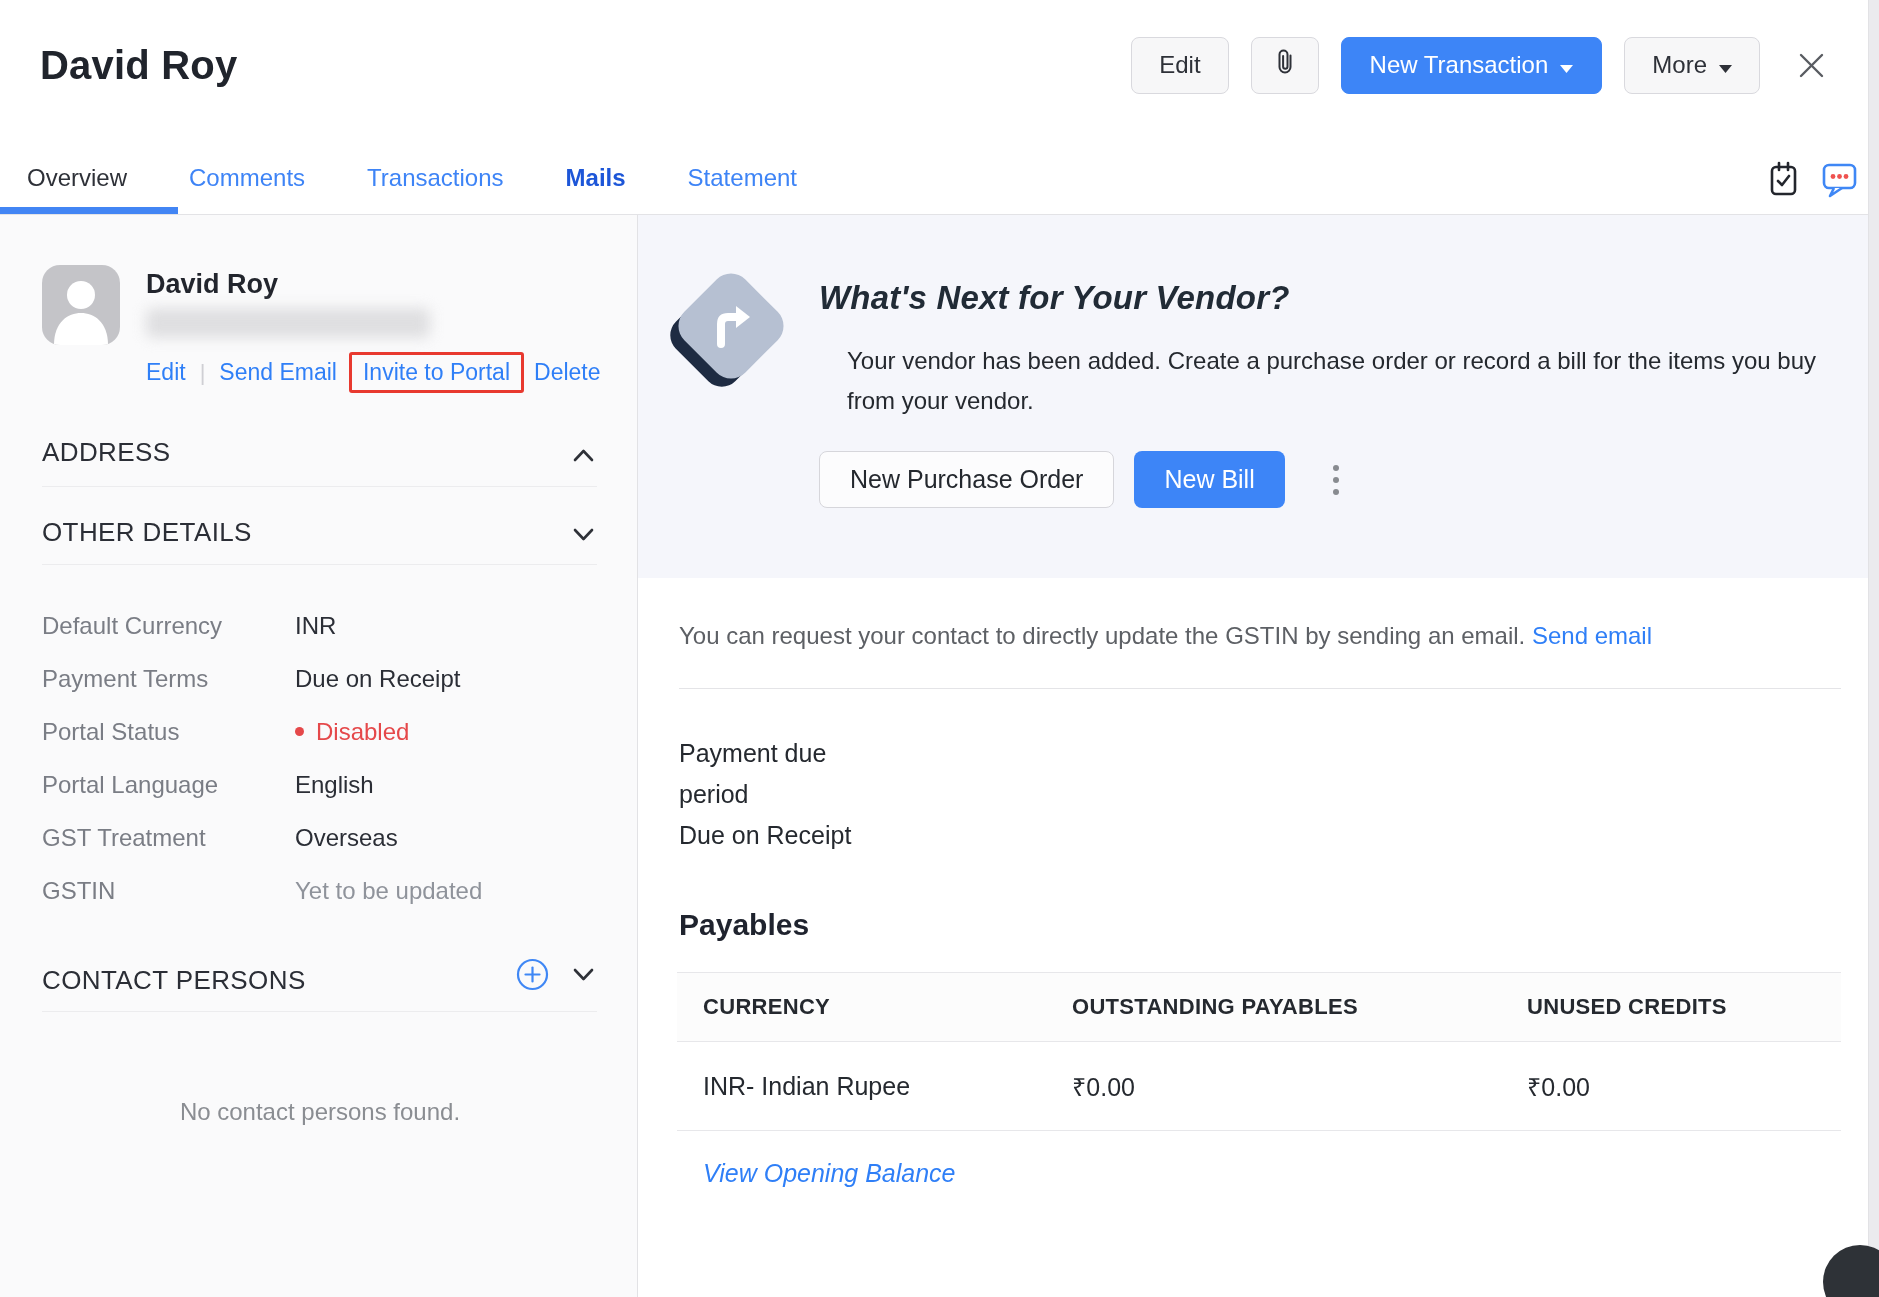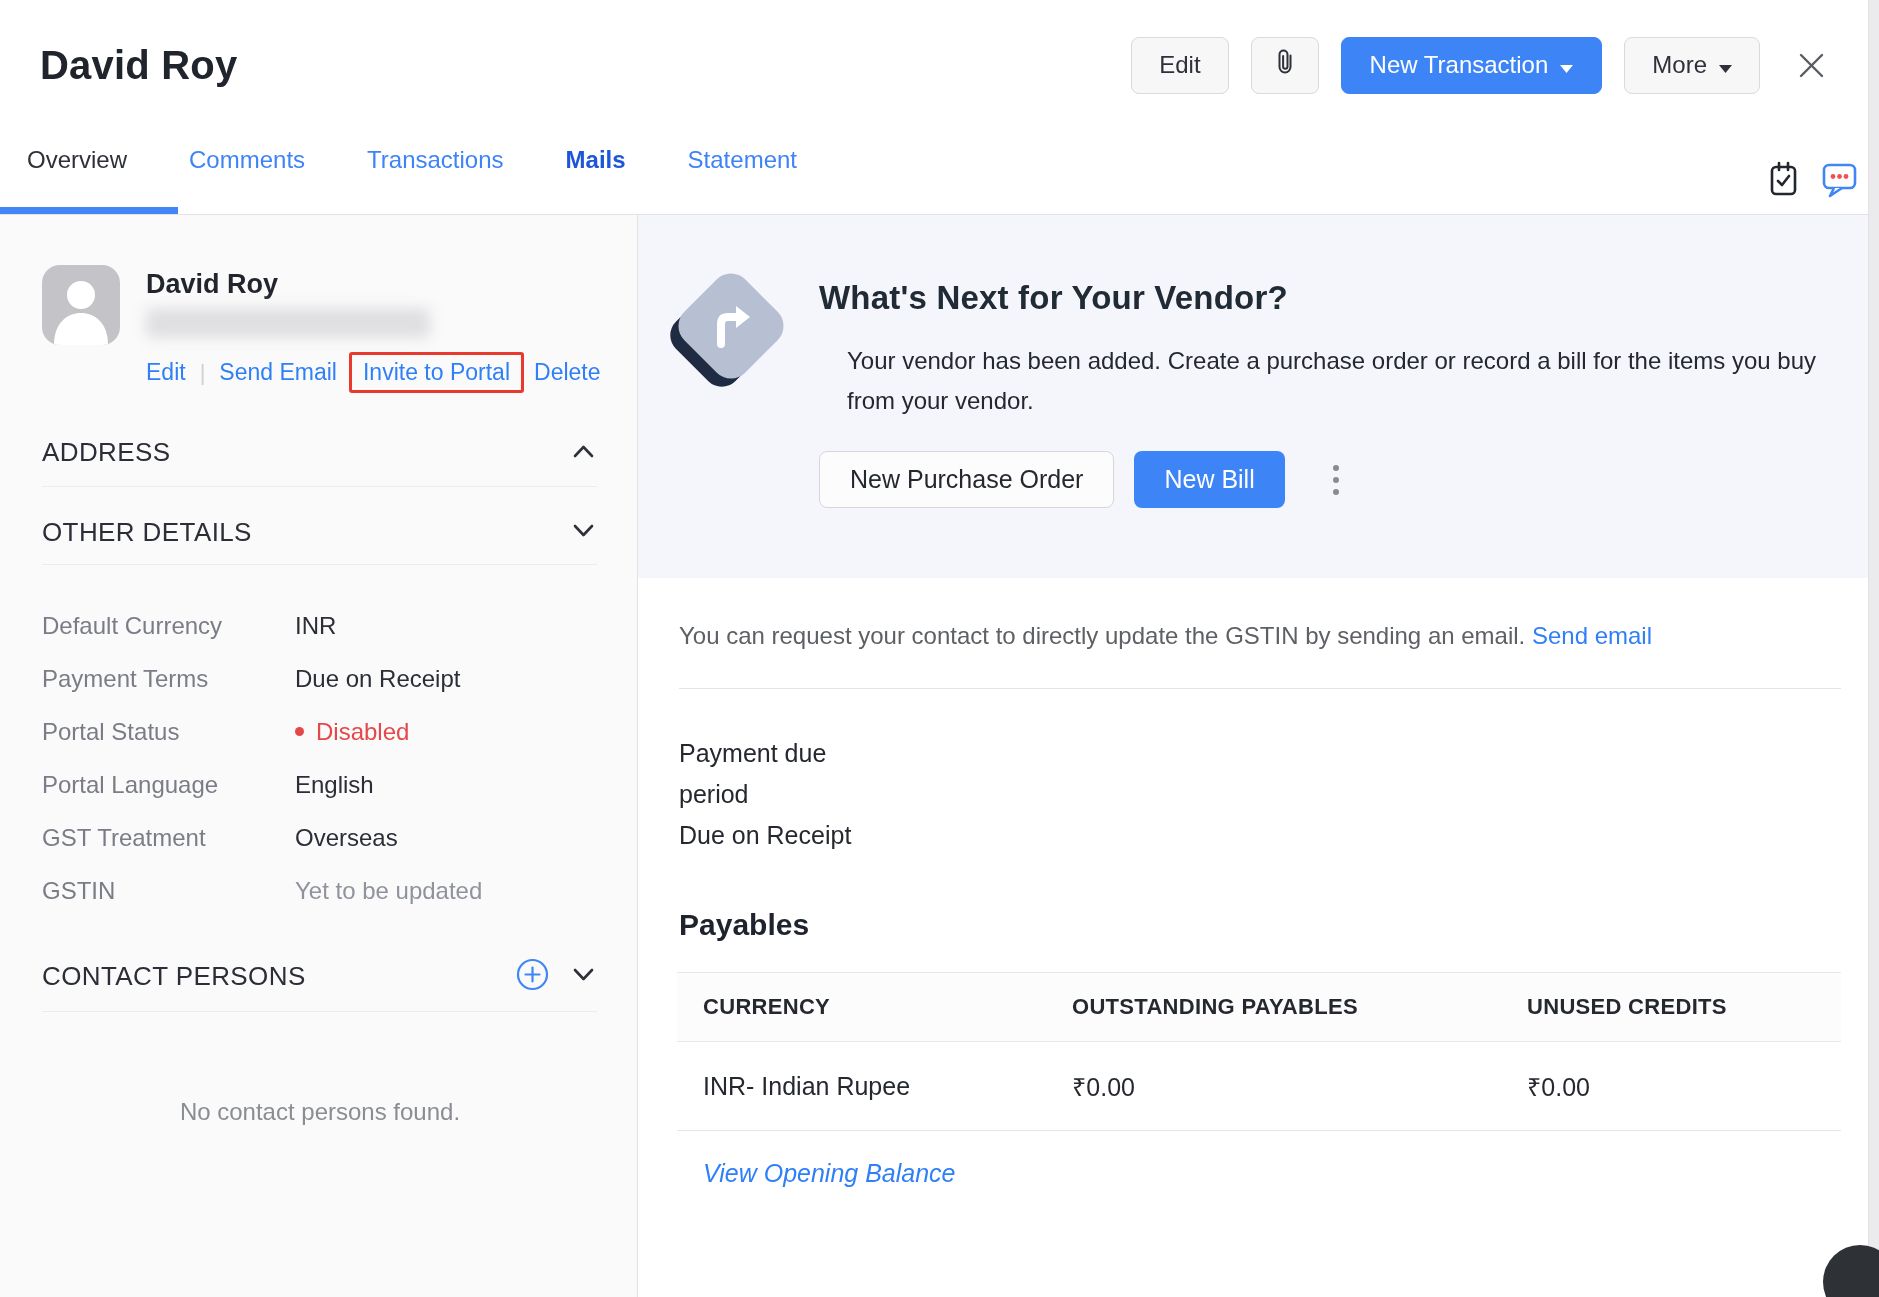--- a/index.html
+++ b/index.html
@@ -13,21 +13,21 @@
   .hdr-actions { display:flex; align-items:center; gap:22px; }
   .btn { height:57px; display:inline-flex; align-items:center; border:1px solid #d9d9de; border-radius:8px;
          background:#f7f7f8; font-size:24px; color:#2e3138; padding:0 27px; cursor:pointer; white-space:nowrap; }
   .btn-icon { padding:0 21px; }
   .btn-primary { background:#3d85f7; border-color:#3d85f7; color:#fff; padding:0 28px; }
   .caret { margin-left:12px; display:inline-block; }
   .close-x { margin-left:14px; display:inline-flex; align-items:center; cursor:pointer; }
 
   
   .tabbar { position:relative; height:95px; border-bottom:1px solid #e3e3e6; }
-  .tabs { position:absolute; left:27px; bottom:40px; display:flex; gap:62px; }
+  .tabs { position:absolute; left:27px; bottom:22px; display:flex; gap:62px; }
   .tab { font-size:24px; color:#3e84f6; cursor:pointer; }
   .tab.active { color:#2e3138; font-weight:500; }
   .tab.mails { color:#1d56d8; font-weight:700; }
   .tab-underline { position:absolute; left:0; bottom:0; width:178px; height:7px; background:#4285f4; }
   .tabbar-icons { position:absolute; right:21px; bottom:16px; display:flex; align-items:center; gap:22px; }
   .tabbar-icons > span { display:inline-flex; cursor:pointer; }
 
   
   .main { display:flex; height:1082px; }
   .left { width:638px; flex:0 0 638px; border-right:1px solid #e2e2e5; background:#fafafb; padding:50px 40px 0 42px; }
@@ -37,21 +37,21 @@
   .profile { display:flex; }
   .avatar { width:78px; height:80px; border-radius:18px; background:#c4c4c8; overflow:hidden; flex:0 0 78px; }
   .p-info { margin-left:26px; }
   .p-name { font-size:27px; font-weight:700; color:#22252d; line-height:32px; margin-top:3px; }
   .p-email-blur { width:284px; height:30px; margin-top:8px; background:#d8d8da; border-radius:5px; filter:blur(7px); opacity:.8; }
   .p-links { margin-top:14px; display:flex; align-items:center; font-size:23px; white-space:nowrap; }
   .plink { color:#2f7ff7; cursor:pointer; }
   .p-sep { color:#cfcfd4; margin:0 14px; font-size:22px; }
   .invite-highlight { border:3px solid #e8392f; border-radius:3px; padding:4px 11px; margin:0 10px 0 12px; }
 
-  .section-h { display:flex; align-items:center; justify-content:space-between; margin-top:44px;
+  .section-h { display:flex; align-items:flex-end; justify-content:space-between; margin-top:44px;
                padding-bottom:18px; border-bottom:1px solid #ececee; cursor:pointer;gap:45px; }
   .section-h.tight { margin-top:30px; padding-bottom:16px; }
   .section-title { font-size:26px; color:#2b2e36; font-weight:500; letter-spacing:.4px; }
   .section-icons { display:flex; align-items:center; gap:20px; }
 
   .details { margin-top:34px; }
   .drow { display:flex; height:53px; align-items:center; font-size:24px; }
   .dlabel { width:253px; flex:0 0 253px; color:#7a7d85; }
   .dvalue { color:#2b2e36; display:flex; align-items:center; }
   .dvalue.muted { color:#8f939b; }
@@ -59,21 +59,21 @@
   .dot { width:9px; height:9px; border-radius:50%; background:#e5484a; margin-right:12px; display:inline-block; }
 
   .no-contacts { margin-top:86px; text-align:center; font-size:24px; color:#8a8d92; width:556px; }
 
   
   .banner { height:363px; background:#f5f6fb; padding:56px 40px 0 41px; display:flex; gap:36px; }
   .diamond-wrap { position:relative; width:104px; height:112px; flex:0 0 104px; margin-top:2px; }
   .diamond { position:absolute; left:9px; top:10px; width:86px; height:86px; border-radius:20px;
              background:#b6c0d2; transform:rotate(45deg); box-shadow:0 13px 0 -1px #1e2b42; }
   .diamond svg { transform:rotate(-45deg); position:absolute; left:15px; top:15px; }
-  .banner-title { font-size:33px; font-weight:700; color:#212b36; margin-top:8px; letter-spacing:.2px; }
+  .banner-title { font-size:33px; font-weight:700; font-style:italic; color:#212b36; margin-top:8px; letter-spacing:.2px; }
   .banner-body { margin-top:24px; font-size:24px; line-height:40px; color:#25292f; max-width:1045px;margin-left:28px; }
   .banner-btns { margin-top:30px; display:flex; align-items:center; }
   .b-sec { height:57px; display:inline-flex; align-items:center; padding:0 30px; font-size:25px; color:#24282e;
            background:#fcfcfd; border:1px solid #d6d6db; border-radius:8px; cursor:pointer; }
   .b-pri { height:57px; display:inline-flex; align-items:center; padding:8px 30px; font-size:25px; color:#fff;
            background:#3d85f7; border:none; border-radius:8px; margin-left:20px; cursor:pointer; }
   .vdots { margin-left:42px; display:flex; flex-direction:column; gap:6px; cursor:pointer; padding:6px; }
   .vdots i { width:6px; height:6px; border-radius:50%; background:#888b90; }
 
   .notice { padding:44px 38px 0 41px; font-size:24px; color:#5d6065; }

